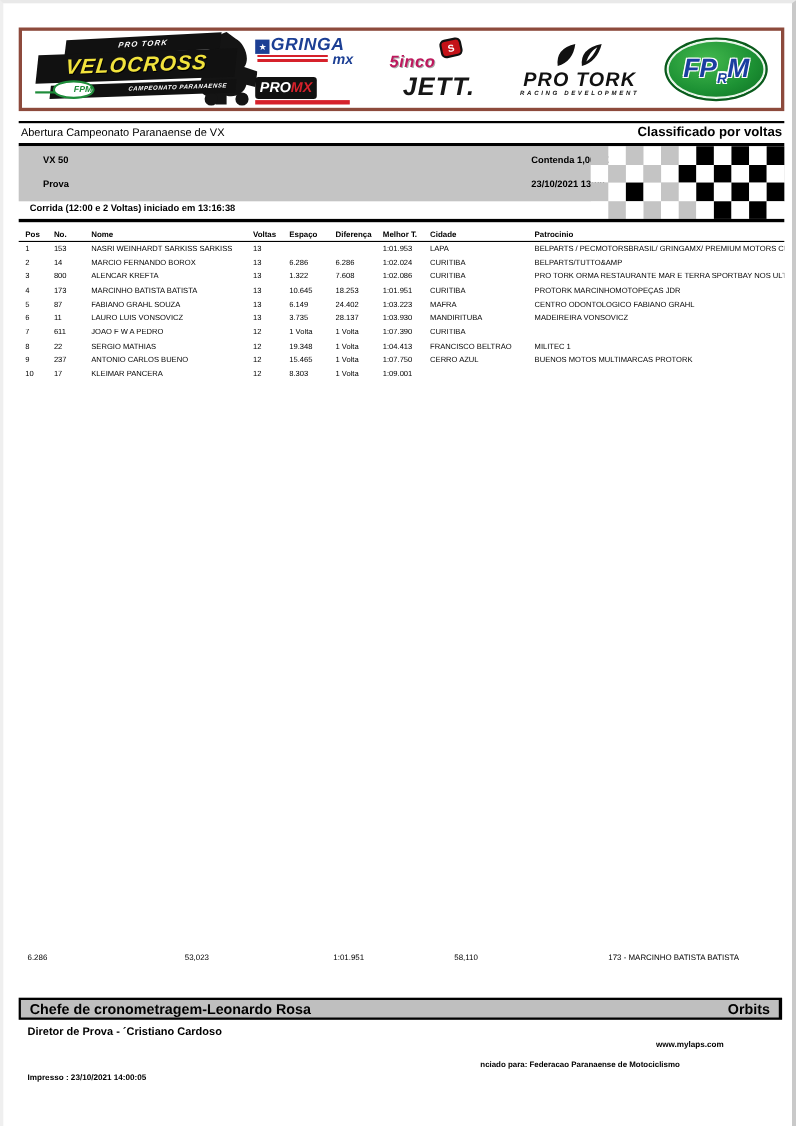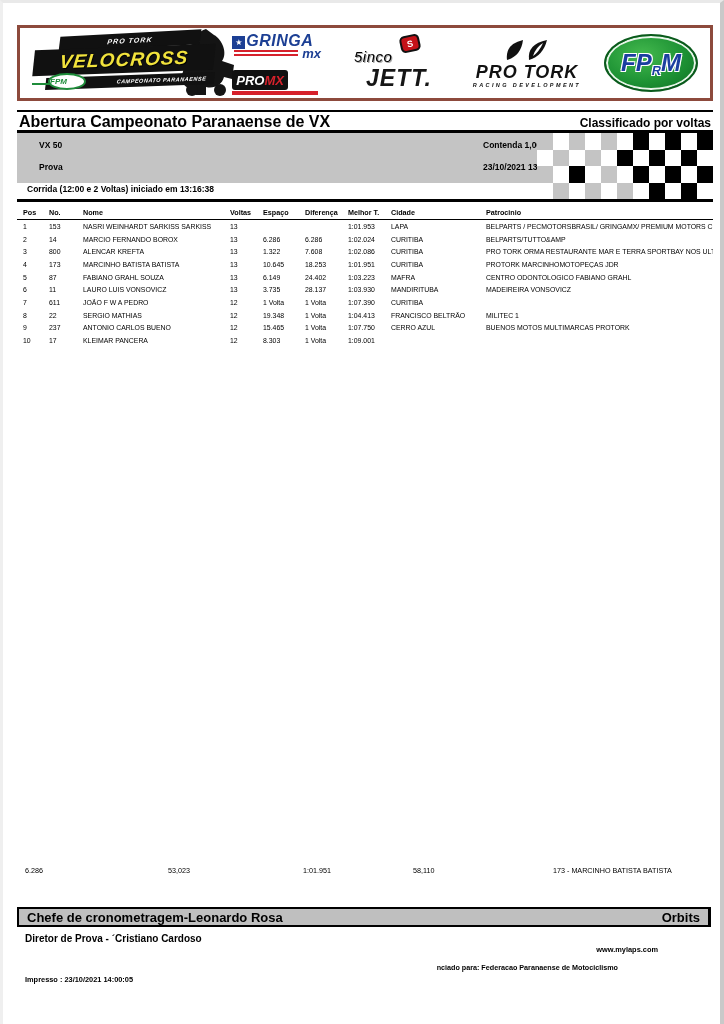--- a/index.html
+++ b/index.html
@@ -20,21 +20,21 @@
             font-style:italic; text-align:center; line-height:15px; letter-spacing:1px; }
   .vc-main { position:absolute; left:2px; top:16px; width:180px; height:26px; background:#111;
              transform:skewX(-8deg) rotate(-2deg); text-align:center; }
   .vc-main span { color:#f2e33c; font-weight:900; font-style:italic; font-size:19px;
                   letter-spacing:1px; line-height:26px; text-shadow:1px 1px 0 #000; }
   .vc-sub { position:absolute; left:14px; top:44px; width:168px; height:12px; background:#111;
             transform:skewX(-8deg) rotate(-2deg); color:#fff; font-size:5.5px; font-weight:bold;
             font-style:italic; text-align:right; line-height:12px; padding-right:8px; letter-spacing:.5px; }
   .vc-fpm { position:absolute; left:16px; top:42px; width:38px; height:17px; background:#fff;
             border:2px solid #1e8c3a; border-radius:50%; color:#1e8c3a; font-weight:900;
-            font-style:italic; font-size:8px; text-align:left; line-height:13px; }
+            font-style:italic; font-size:8px; text-align:right; line-height:13px; }
   .vc-line { position:absolute; left:0px; top:52px; width:20px; height:2px; background:#1e8c3a; }
 
   
   .gringa-col { width:116px; display:flex; flex-direction:column; gap:5px; align-items:flex-start; }
   .gringa { position:relative; height:30px; width:116px; }
   .gr-star { position:absolute; left:0; top:1px; width:13px; height:13px; background:#1c3f94;
              color:#fff; font-size:8px; text-align:center; line-height:13px; }
   .gr-main { position:absolute; left:14px; top:-3px; color:#1c3f94; font-weight:900;
              font-style:italic; font-size:16px; letter-spacing:.5px; }
   .gr-stripes { position:absolute; left:2px; top:15px; width:64px; height:8px;
@@ -46,21 +46,21 @@
   .promx-box .pro { color:#fff; font-weight:900; font-style:italic; font-size:13px; }
   .promx-box .mx { color:#d6212b; font-weight:900; font-style:italic; font-size:13px; }
   .promx-bar { width:86px; height:4px; background:#d6212b; margin-top:1px; }
 
   
   .sinco-col { width:104px; display:flex; flex-direction:column; align-items:center; gap:2px; }
   .sinco { position:relative; height:28px; width:90px; }
   .sinco-blob { position:absolute; left:46px; top:-2px; width:20px; height:17px; background:#c41218;
                 border:2px solid #111; border-radius:5px; transform:rotate(-12deg); color:#fff;
                 font-weight:900; font-size:9px; text-align:center; line-height:14px; }
-  .sinco-word { position:absolute; left:0px; top:11px; color:#000000; font-weight:400;
+  .sinco-word { position:absolute; left:0px; top:11px; color:#be185d; font-weight:700;
                 font-style:italic; font-size:15px; letter-spacing:.5px; text-shadow:1px 1px 0 #aaa; }
   .jett { color:#161616; font-weight:900; font-style:italic; font-size:23px; letter-spacing:1px; line-height:22px; }
 
   
   .protork-col { width:158px; display:flex; flex-direction:column; align-items:center; gap:1px; }
   .pt-word { color:#111; font-weight:900; font-style:italic; font-size:18px; letter-spacing:1px; line-height:18px; }
   .pt-sub { color:#111; font-weight:bold; font-style:italic; font-size:5.5px; letter-spacing:2.4px; }
 
   
   .fprm { width:96px; height:58px; border-radius:50%;
@@ -69,21 +69,21 @@
           display:flex; align-items:center; justify-content:center; }
   .fprm span { font-weight:900; font-style:italic; color:#1b3fa0;
                text-shadow:-1px -1px 0 #fff, 1px -1px 0 #fff, -1px 1px 0 #fff, 1px 1px 0 #fff; }
   .fprm .l-big { font-size:24px; }
   .fprm .l-small { font-size:13px; align-self:flex-end; margin-bottom:12px; }
 
   
   .rule-thin-top { position:absolute; left:14px; top:107px; width:696px; height:2px; background:#000; }
   .title-row { position:absolute; left:14px; top:110px; width:696px; display:flex;
                justify-content:space-between; align-items:baseline; padding:0 2px; }
-  .title-left { font-size:16px; font-weight:bold; }
+  .title-left { font-size:10px; font-weight:normal; }
   .title-right { font-size:12px; font-weight:bold; }
   .rule-thick-1 { position:absolute; left:14px; top:127px; width:696px; height:3px; background:#000; }
   .info-box { position:absolute; left:14px; top:130px; width:696px; height:50px; background:#c4c4c4; }
   .info-box .it { position:absolute; font-size:8.5px; font-weight:bold; white-space:nowrap; }
   .i-class { left:22px; top:7px; } .i-event { left:22px; top:29px; } .i-race { left:10px; top:51px; }
   .i-track { left:466px; top:7px; } .i-datetime { left:466px; top:29px; }
   .checkered { position:absolute; right:0; top:0; width:176px; height:66px; display:grid;
                grid-template-columns:repeat(11,1fr); grid-template-rows:repeat(4,1fr); }
   .rule-thick-2 { position:absolute; left:14px; top:196px; width:696px; height:3px; background:#000; }
 

